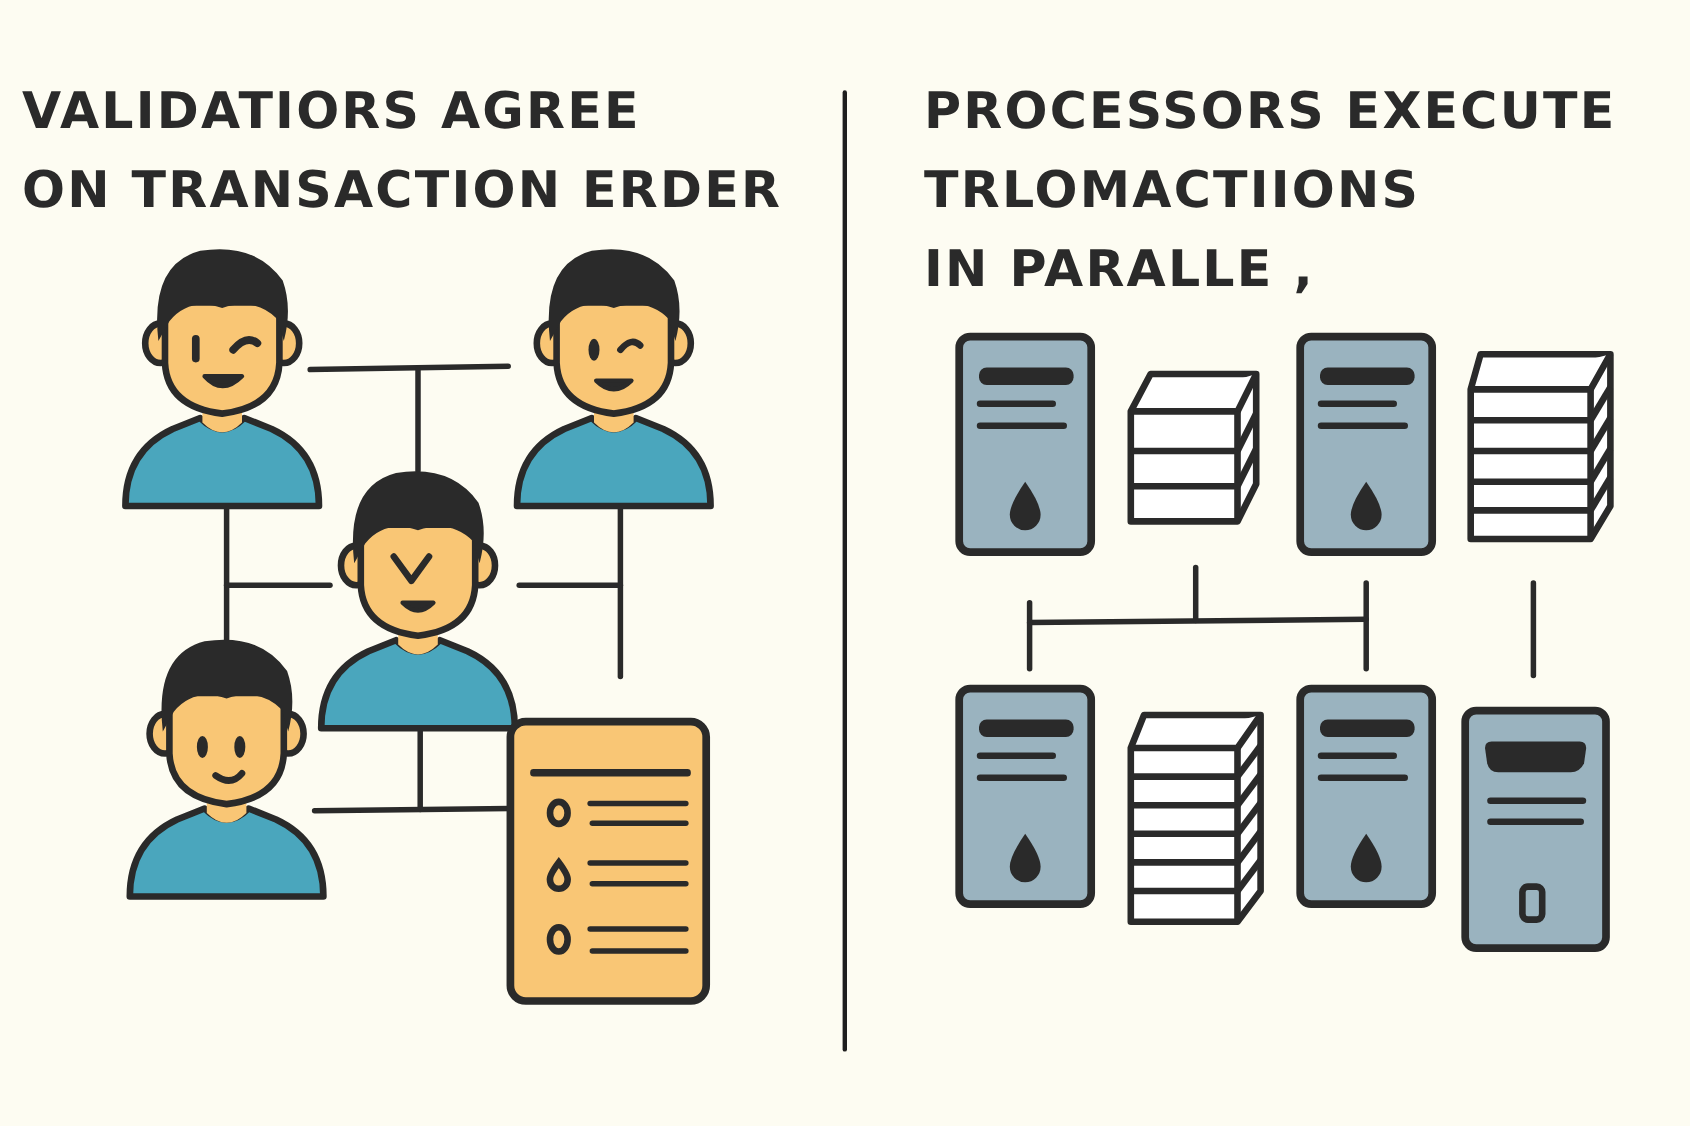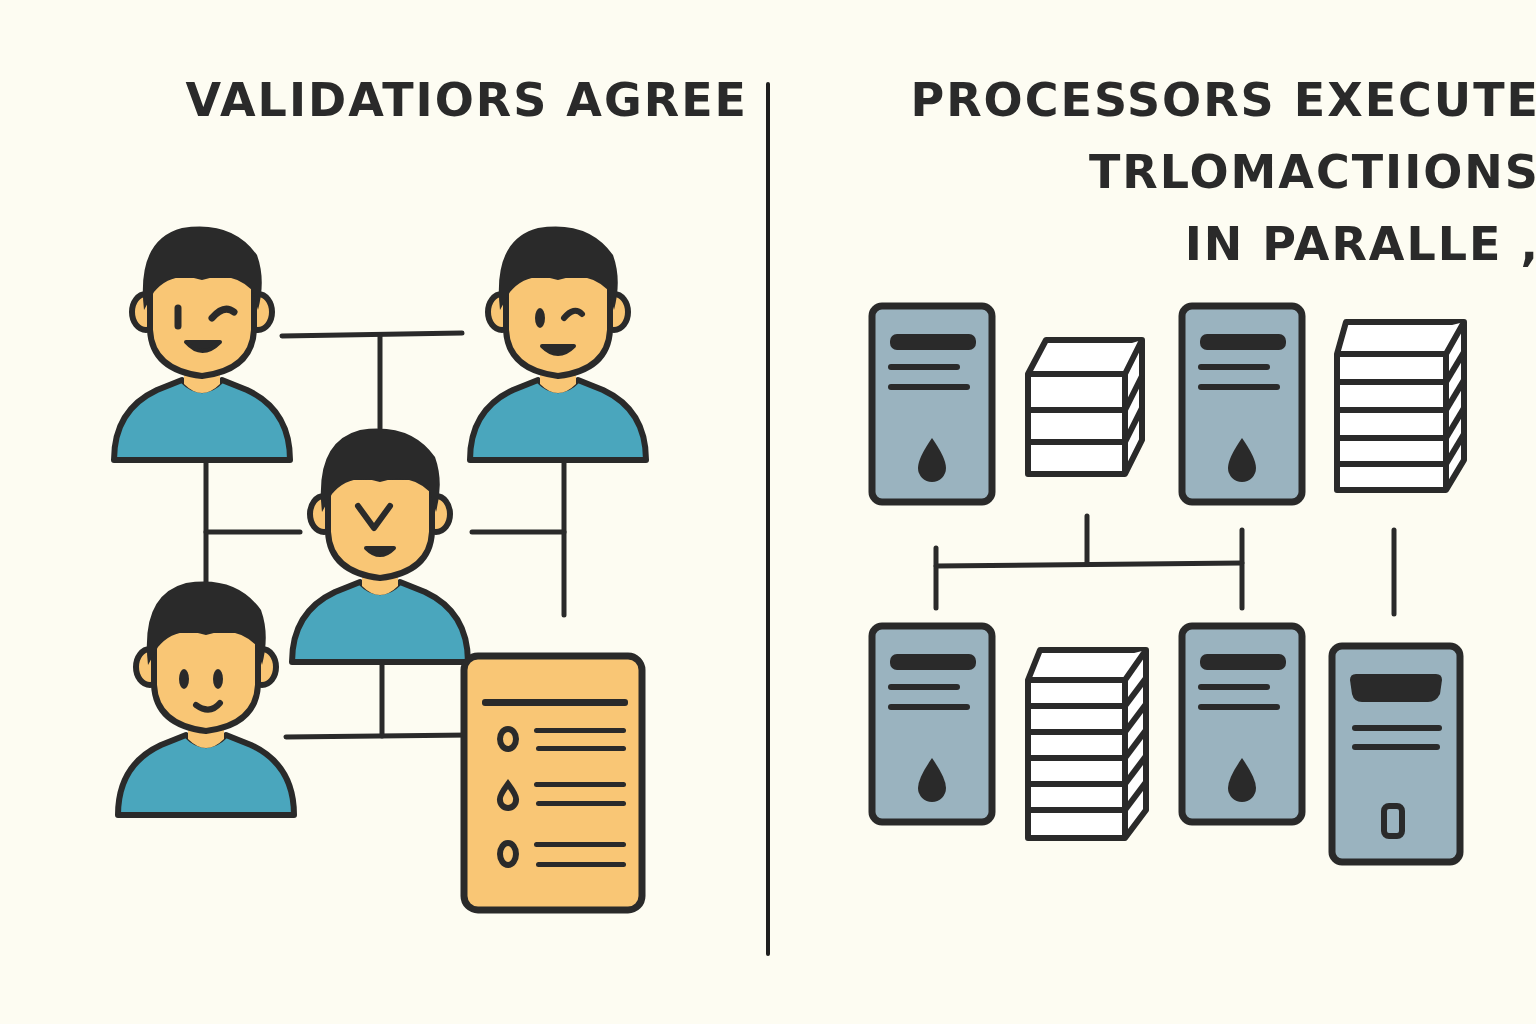--- a/index.html
+++ b/index.html
@@ -4,21 +4,21 @@
   <style>
     html, body { margin: 0; padding: 0; }
     body {
       width: 1536px; height: 1024px; overflow: hidden;
       background: #fdfcf2;
       font-family: "DejaVu Sans", sans-serif;
       position: relative;
     }
     .heading {
       position: absolute;
-      text-align: right;
+      text-align: left;
       font-family: "DejaVu Sans", sans-serif;
       font-weight: bold;
       color: #2a2a2a;
       letter-spacing: 2px;
       line-height: 72px;
       font-size: 46px;
       margin: 0;
     }
     .heading .line { display: block; white-space: nowrap; }
     #left-heading { left: 20px; width: 728px; top: 64px; }
@@ -27,20 +27,21 @@
       position: absolute; left: 766px; top: 82px;
       width: 4px; height: 874px; background: #1e1e1e; border-radius: 2px;
     }
     svg.canvas { position: absolute; left: 0; top: 0; }
   </style>
 </head>
 <body>
 
 <h1 class="heading" id="left-heading">
   <span class="line">VALIDATIORS AGREE</span>
+  <span class="line">ON TRANSACTION ERDER</span>
 </h1>
 
 <h1 class="heading" id="right-heading">
   <span class="line">PROCESSORS EXECUTE</span>
   <span class="line">TRLOMACTIIONS</span>
   <span class="line">IN PARALLE ,</span>
 </h1>
 
 <div id="divider"></div>
 

